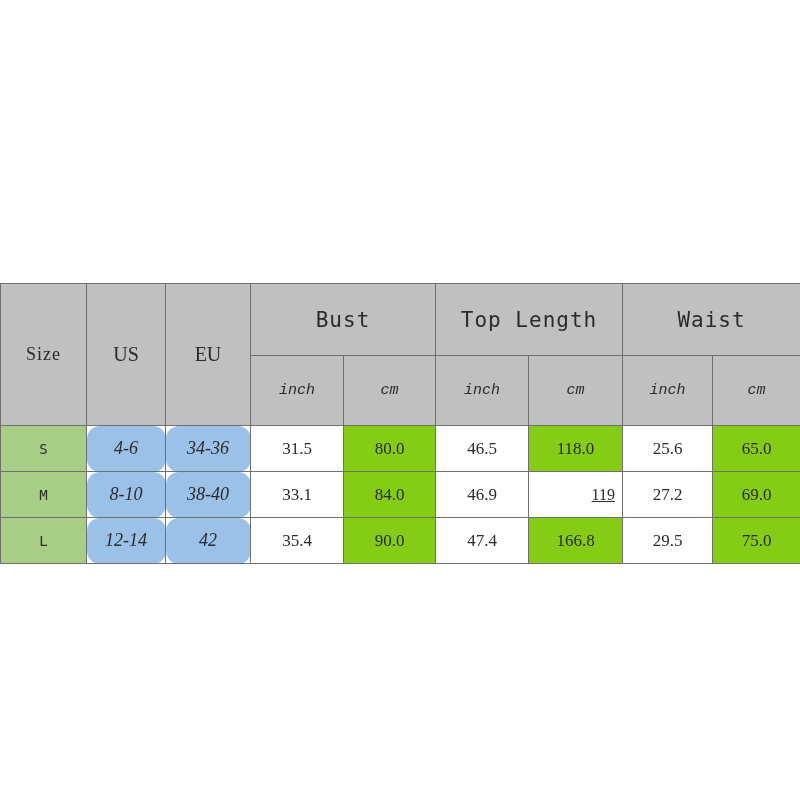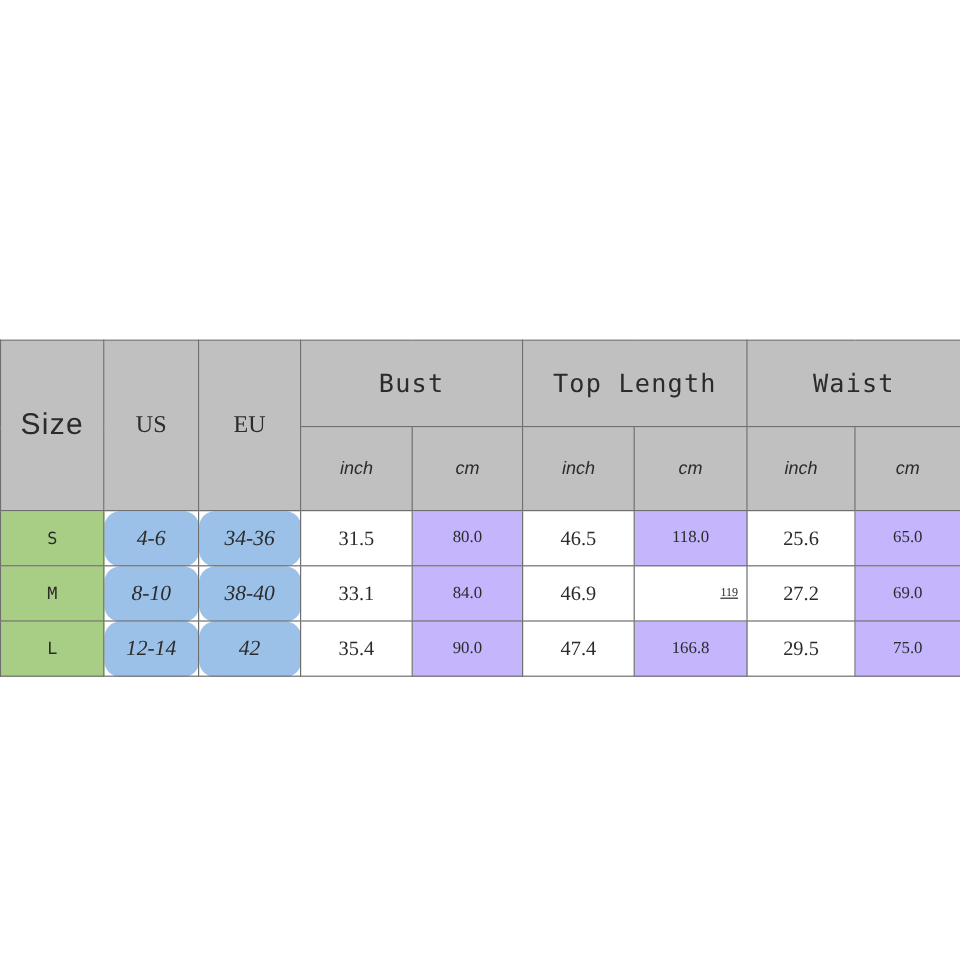--- a/index.html
+++ b/index.html
@@ -52,33 +52,33 @@
   }
   .grp-title {
     height: 47px;
     font-family: "DejaVu Sans Mono", monospace;
     font-size: 21px;
     letter-spacing: 1px;
     color: #2e2e2e;
   }
   .stub-head {
     height: 92px;
-    font-family: Liberation Sans, sans-serif;
-    font-size: 25px;
+    font-family: Liberation Serif, serif;
+    font-size: 18px;
     letter-spacing: 1px;
     color: #2e2e2e;
   }
   .stub-head.serif-head {
     font-family: "Liberation Serif", serif;
     font-size: 20px;
     letter-spacing: 0;
   }
   .unit-head {
     height: 45px;
-    font-family: Liberation Sans, sans-serif;
+    font-family: Liberation Mono, monospace;
     font-style: italic;
     font-size: 15px;
     color: #333333;
   }
 
   
   tbody tr {
     height: 38px;
   }
   .cell-size {
@@ -96,29 +96,29 @@
     color: #1d2d40;
     border-radius: 13px;
   }
   .cell-inch {
     background: #ffffff;
     font-size: 17px;
     color: #333333;
     margin-top: 22px;
   }
   .cell-cm {
-    background: #c4b5fd;
-    font-size: 14px;
+    background: #84cc16;
+    font-size: 17px;
     color: #333333;
   }
   
   .cell-cm.anomaly {
     background: #ffffff;
     text-align: right;
-    font-size: 10px;
+    font-size: 16px;
     padding-right: 7px;
     text-decoration: underline;
   }
 </style>
 </head>
 <body>
 
 <div id="page">
   <div id="chart-wrap">
 

